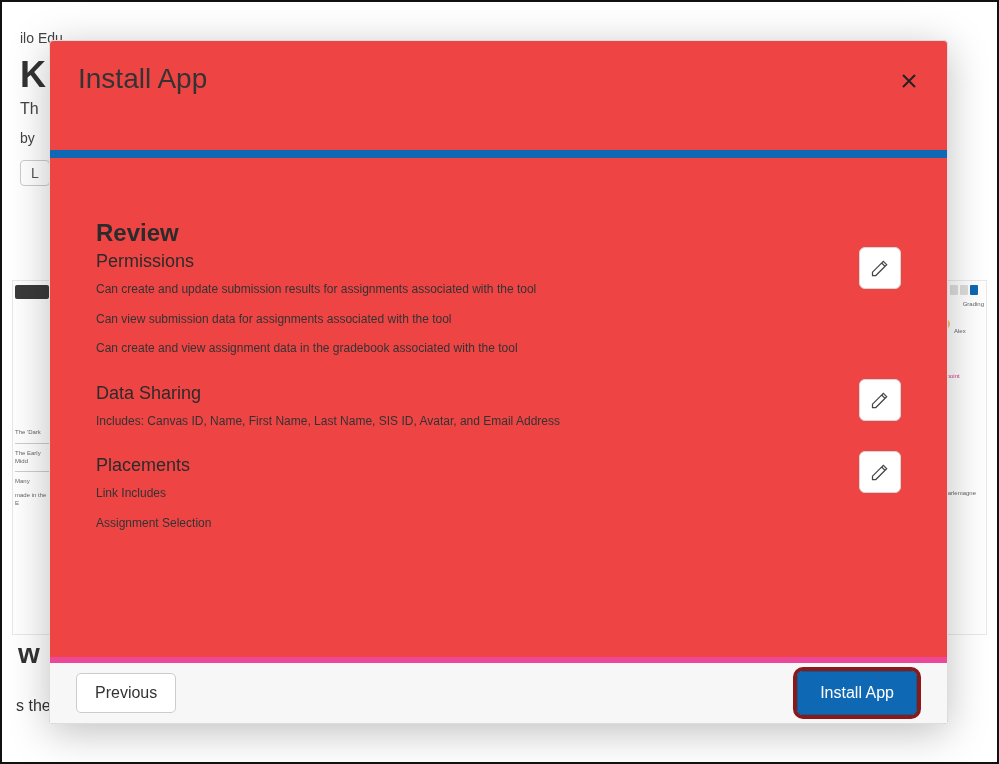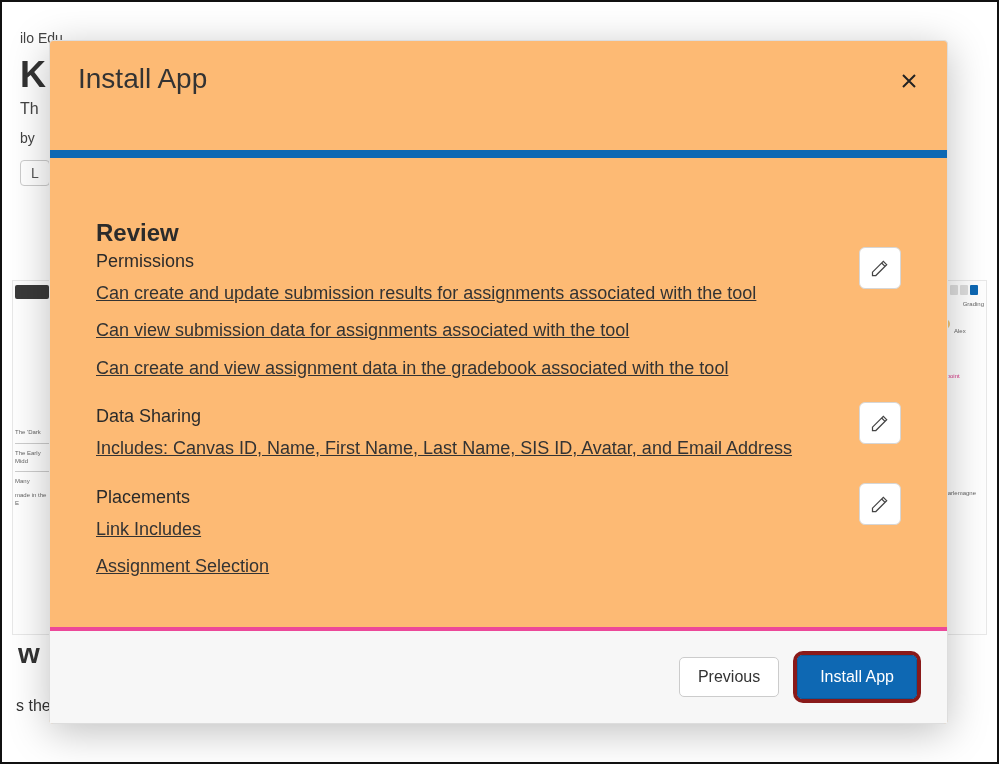--- a/index.html
+++ b/index.html
@@ -25,40 +25,40 @@
   .bg-strip .dark-bar { background:#3a3a3a; height:14px; margin:4px 2px; border-radius:2px; display:flex; align-items:center; justify-content:center; font-size:5px; color:#ddd;}
   .bg-strip-right .btns { display:flex; gap:2px; margin:4px 2px;}
   .bg-strip-right .mini { width:8px; height:10px; background:#ddd; border-radius:1px;}
   .bg-strip-right .mini.blue { background:#0e68b3;}
   .bg-strip-right .avatar { width:10px; height:10px; border-radius:50%; background:#f2c879; margin:4px 2px; display:inline-block;}
 
   
   .overlay { position: absolute; inset: 0; background: rgba(255,255,255,0); }
 
   
-  .modal { position: absolute; left: 47px; top: 38px; right: 49px; bottom: 38px; background: #fdba74; border: 1px solid #ddd; border-radius: 4px; box-shadow: 0 8px 40px rgba(0,0,0,0.25); display: flex; flex-direction: column; gap: 37px; }
+  .modal { position: absolute; left: 47px; top: 38px; right: 49px; bottom: 38px; background: #ef4444; border: 1px solid #ddd; border-radius: 4px; box-shadow: 0 8px 40px rgba(0,0,0,0.25); display: flex; flex-direction: column; gap: 37px; }
   .modal-header { padding: 22px 28px 18px 28px; position: relative; }
   .modal-title { font-size: 28px; font-weight: 400; color: #333; }
   .modal-close { position: absolute; right: 24px; top: 26px; width: 28px; height: 28px; background: none; border: none; cursor: pointer; font-size: 20px; color: #333; display:flex; align-items:center; justify-content:center; }
   .modal-close svg { width: 14px; height: 14px; }
   .modal-accent { height: 8px; background: #0e68b3; }
 
   .modal-body { flex: 1; overflow: auto; padding: 24px 46px; color: #333; }
   .section-title-lg { font-size: 24px; font-weight: 700; margin-bottom: 4px; color: #2b2b2b; }
   .section-sub { font-size: 16px; color: #333; margin-bottom: 28px; }
 
   .section { position: relative; margin-bottom: 26px; }
   .section h3 { font-size: 18px; font-weight: 400; color: #2b2b2b; margin-bottom: 10px; }
-  .section p { font-size: 18px; color: #333; margin-bottom: 14px; line-height: 1.3; text-decoration: underline; }
+  .section p { font-size: 12px; color: #333; margin-bottom: 14px; line-height: 1.3; }
   .section p:last-child { margin-bottom: 0; }
 
   .edit-btn { position: absolute; right: 0; top: -4px; width: 42px; height: 42px; border: 1px solid #d6d6d6; border-radius: 6px; background: #fff; cursor: pointer; display: flex; align-items: center; justify-content: center; }
   .edit-btn svg { width: 20px; height: 20px; stroke: #444; fill: none; stroke-width: 1.5; }
 
-  .modal-footer { border-top: 4px solid #ec4899; background: #f7f7f7; padding: 20px 26px; display: flex; justify-content: flex-end; gap: 14px; align-items: center; }
+  .modal-footer { border-top: 6px solid #ec4899; background: #f7f7f7; padding: 4px 26px; display: flex; justify-content: space-between; gap: 14px; align-items: center; }
   .btn { font-size: 16px; padding: 10px 18px; border-radius: 5px; cursor: pointer; }
   .btn-secondary { background: #fff; border: 1px solid #ccc; color: #333; }
   .btn-primary-wrap { border: 4px solid #8a1a1a; border-radius: 10px; padding: 0; }
   .btn-primary { background: #0e68b3; border: 1px solid #0a5a9c; color: #fff; padding: 12px 22px; }
 
 </style>
 </head>
 <body>
 
 <div class="bg-page">

